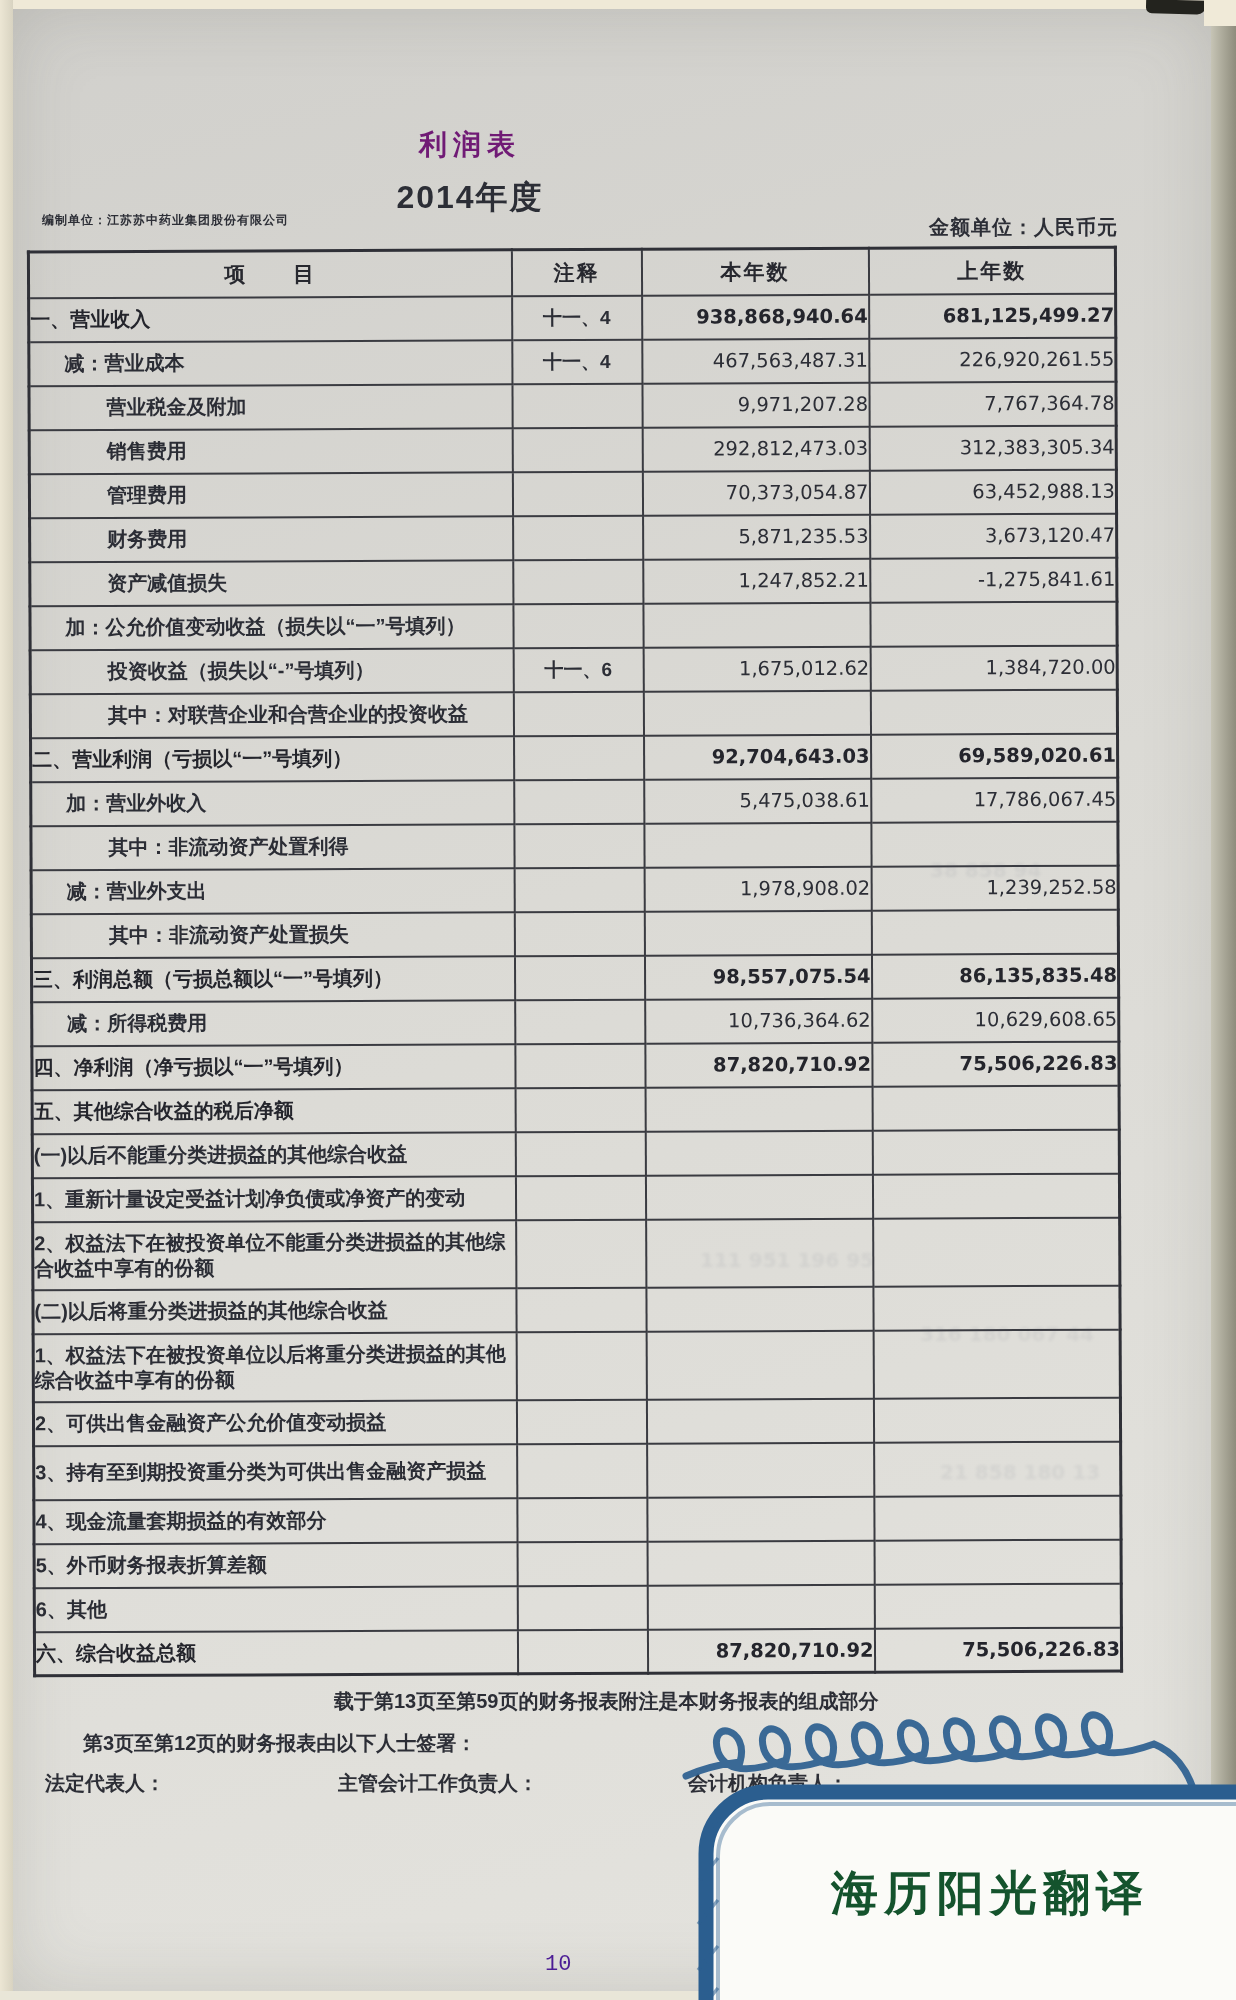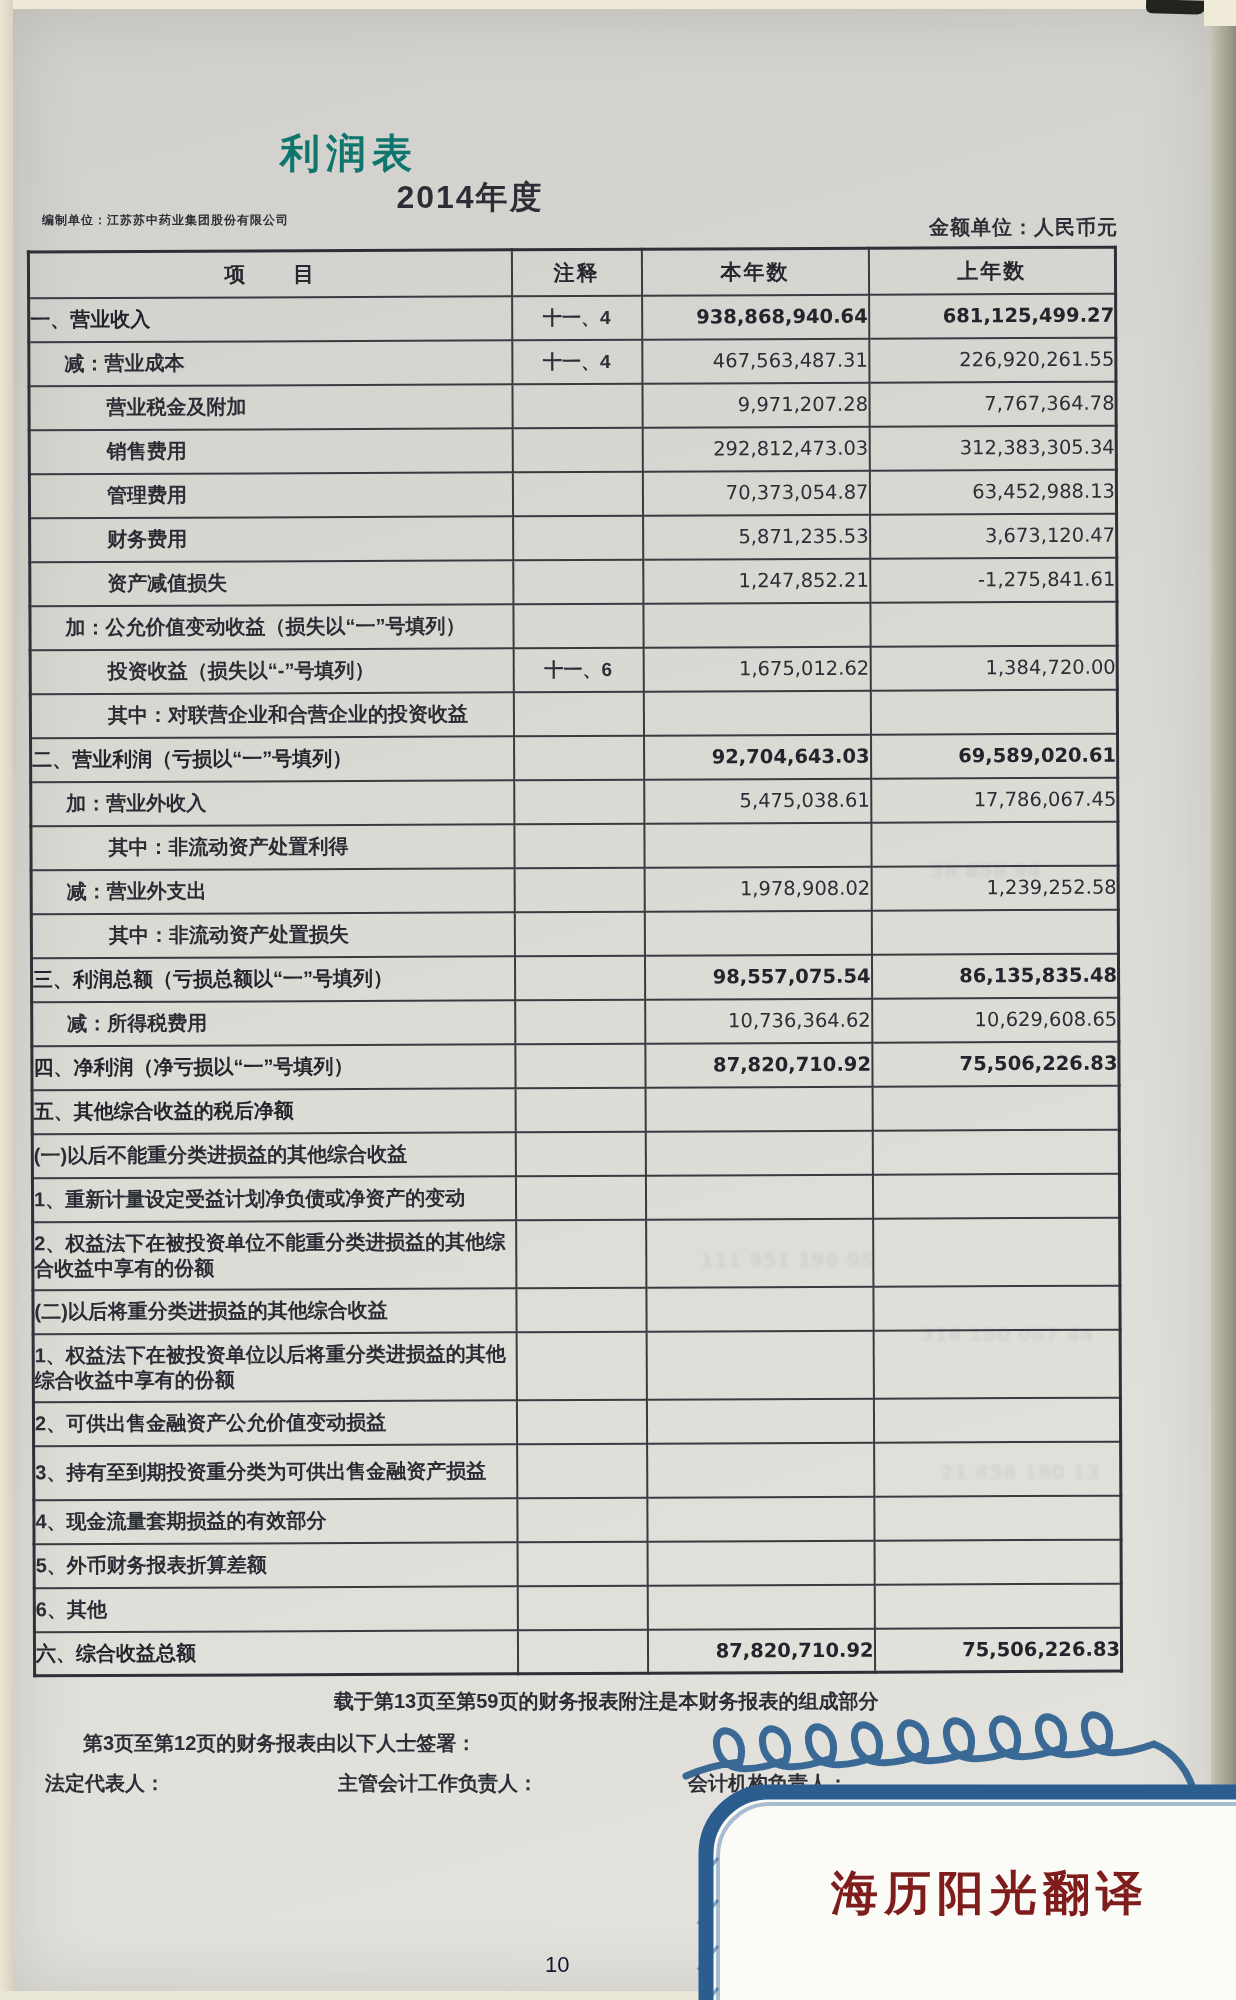--- a/index.html
+++ b/index.html
@@ -11,22 +11,22 @@
   .edge-top{position:absolute;left:0;top:0;width:100%;height:9px;background:#efe9d7;}
   .edge-left{position:absolute;left:0;top:0;width:13px;height:100%;
              background:linear-gradient(90deg,#ece6d4,#d8d3c1);}
   .edge-right{position:absolute;right:0;top:0;width:25px;height:100%;
               background:linear-gradient(90deg,#c6c4b5,#8e8c7c);}
   .edge-bottom{position:absolute;left:0;bottom:0;width:100%;height:9px;background:#e9e6d8;}
   .ink-blob{position:absolute;left:1146px;top:0;width:60px;height:14px;background:#23231e;
             border-radius:0 0 9px 6px;transform:rotate(1.5deg);}
   .corner-fold{position:absolute;right:0;top:0;width:32px;height:26px;background:#f0ead8;}
 
-  .title{position:absolute;left:280px;top:126px;width:380px;
-         font-size:40px;font-weight:900;letter-spacing:6px;color:#0f766e;}
+  .title{position:absolute;left:280px;top:126px;width:380px;text-align:center;
+         font-size:28px;font-weight:900;letter-spacing:6px;color:#701a75;}
   .subtitle{position:absolute;left:280px;top:176px;width:380px;text-align:center;
             font-size:32px;font-weight:700;letter-spacing:2px;}
   .prepared{position:absolute;left:42px;top:212px;font-size:12px;font-weight:700;letter-spacing:1px;}
   .unit{position:absolute;left:900px;top:214px;width:218px;text-align:right;
         font-size:20px;font-weight:700;letter-spacing:1px;}
 
   table.fin{position:absolute;left:30px;top:248px;width:1087px;border-collapse:collapse;
             table-layout:fixed;border:3px solid #2f3037;transform:rotate(-0.25deg);}
   .fin th,.fin td{border:2px solid #3a3b41;padding:0;}
   .fin thead tr{height:46px;}
@@ -40,28 +40,28 @@
   tr.ind2 .c-label{padding-left:76px;}
   .c-note{text-align:center;font-size:19px;font-weight:700;}
   .num{text-align:right;padding-right:9px;font-size:19.5px;font-weight:500;
        font-family:"DejaVu Sans",sans-serif;letter-spacing:0;}
   tr.bold .num,tr.bold .c-label{font-weight:700;color:#24252c;}
 
   .note-line{position:absolute;left:306px;top:1688px;font-size:20px;font-weight:600;margin-left:28px;}
   .sign-intro{position:absolute;left:42px;top:1730px;font-size:20px;font-weight:600;margin-left:41px;}
   .signer{position:absolute;top:1770px;font-size:20px;font-weight:600;}
   .signer-0{left:45px;}.signer-1{left:338px;}.signer-2{left:688px;}
-  .page-num{position:absolute;left:545px;top:1952px;font-size:22px;color:#0f172a;
-            font-family:Liberation Sans, sans-serif;}
+  .page-num{position:absolute;left:545px;top:1952px;font-size:22px;color:#4c1d95;
+            font-family:Liberation Mono, monospace;}
 
   .ghost{position:absolute;color:#4d5468;opacity:.08;filter:blur(1.5px);
          font-size:20px;font-weight:700;font-family:"DejaVu Sans",sans-serif;}
   .overlay{position:absolute;left:0;top:0;pointer-events:none;}
   .stamp-text{position:absolute;left:770px;top:1862px;width:440px;text-align:center;
-              font-size:47px;font-weight:700;color:#7f1d1d;letter-spacing:6px;z-index:6;}
+              font-size:47px;font-weight:700;color:#14532d;letter-spacing:6px;z-index:6;}
 </style>
 </head>
 <body>
 
 <div class="page">
   <div class="paper"></div>
   <div class="edge-top"></div>
   <div class="edge-left"></div>
   <div class="edge-right"></div>
   <div class="edge-bottom"></div>

